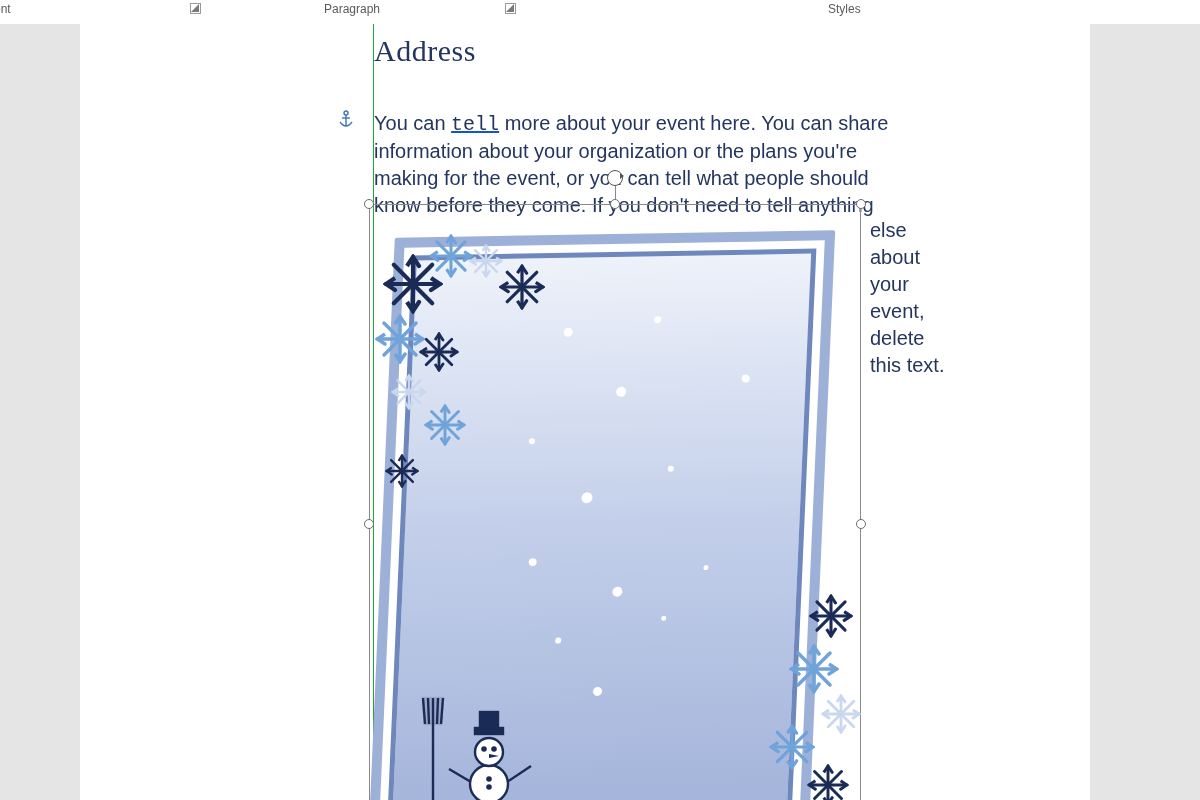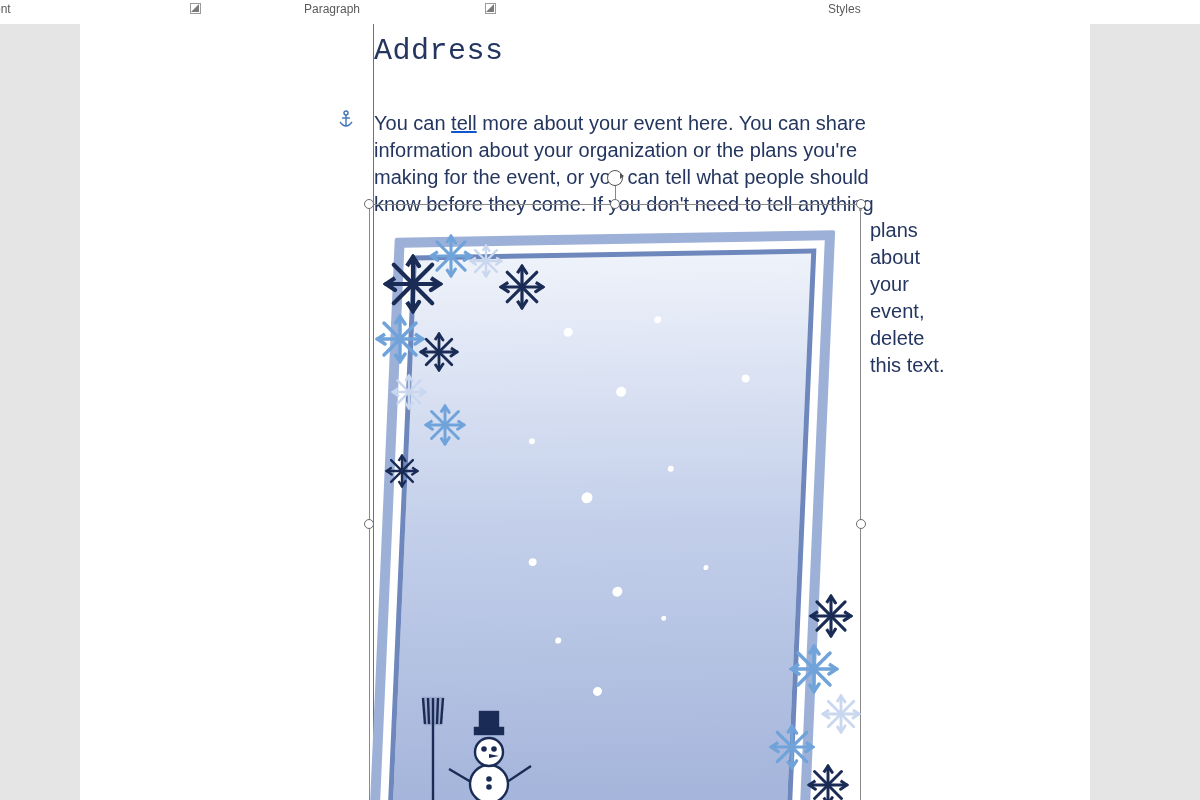--- a/index.html
+++ b/index.html
@@ -20,29 +20,29 @@
   
   #gutterL{position:absolute;left:0;top:24px;width:80px;height:776px;background:#e5e5e5;}
   #gutterR{position:absolute;left:1090px;top:24px;width:110px;height:776px;background:#e5e5e5;}
   #page{position:absolute;left:80px;top:24px;width:1010px;height:776px;
     background:#fff;overflow:hidden;}
   
   #margin-guide{position:absolute;left:293px;top:0;width:0;height:100%;
     border-left:1px solid #1fa63a;}
   
   #addr-heading{position:absolute;left:294px;top:10px;
-    font-family:Liberation Mono, monospace;
+    font-family:Liberation Serif, serif;
     font-size:30px;color:#24365f;letter-spacing:.5px;}
   
   #anchor{position:absolute;left:258px;top:86px;color:#3d74b7;}
   
   #body-text{position:absolute;left:294px;top:86px;width:530px;
     font-family:"Century Gothic","Segoe UI",sans-serif;
     font-size:20px;line-height:27px;color:#24365f;}
-  #body-text u{text-decoration:underline;text-decoration-color:#1155cc;}
+  #body-text u{text-decoration:underline;text-decoration-color:#1155cc;font-family:Liberation Mono, monospace;}
   
   #body-tail{position:absolute;left:790px;top:193px;width:80px;
     font-family:"Century Gothic","Segoe UI",sans-serif;
     font-size:20px;line-height:27px;color:#24365f;}
   
   #picwrap{position:absolute;left:289px;top:180px;width:492px;height:640px;}
   #sel-box{position:absolute;inset:0;border:1px solid #8a8a8a;}
   .h{position:absolute;width:10px;height:10px;background:#fff;
     border:1px solid #6b6b6b;border-radius:50%;box-sizing:border-box;z-index:40;}
   .h.tl{left:-5px;top:-5px}.h.tr{right:-5px;top:-5px}
@@ -73,21 +73,21 @@
   #snowman{position:absolute;left:50px;top:480px;width:130px;height:170px;z-index:30;}
 </style>
 </head>
 <body>
 
 <div id="ribbon">
   <div class="grp" style="left:-6px">
     <span class="lbl">ont</span>
     <span class="dlg-launch" style="position:absolute;left:190px;top:1px"></span>
   </div>
-  <div class="grp" style="left:304px">
+  <div class="grp" style="left:324px">
     <span class="lbl">Paragraph</span>
     <span class="dlg-launch" style="position:absolute;left:175px;top:1px"></span>
   </div>
   <div class="grp" style="left:828px">
     <span class="lbl">Styles</span>
   </div>
 </div>
 
 <div id="gutterL"></div>
 <div id="gutterR"></div>
@@ -104,21 +104,21 @@
       <line x1="8" y1="5" x2="8" y2="16" stroke="#3d74b7" stroke-width="1.4"></line>
       <line x1="4" y1="8" x2="12" y2="8" stroke="#3d74b7" stroke-width="1.4"></line>
       <path d="M2 12 Q8 20 14 12" fill="none" stroke="#3d74b7" stroke-width="1.4"></path>
     </svg>
   </div>
 
   <div id="body-text">
     <span>You can </span><u>tell</u><span> more about your event here. You can share information about your organization or the plans you're making for the event, or you can tell what people should know before they come. If you don't need to tell anything</span>
   </div>
 
-  <div id="body-tail">plans about your event, delete this text.</div>
+  <div id="body-tail">else about your event, delete this text.</div>
 
   <div id="picwrap">
     <div id="rot-stem"></div>
     <div id="rot"></div>
     <div id="sel-box"></div>
     <div class="h tl"></div>
     <div class="h tm"></div>
     <div class="h tr"></div>
     <div class="h ml"></div>
     <div class="h mr"></div>

